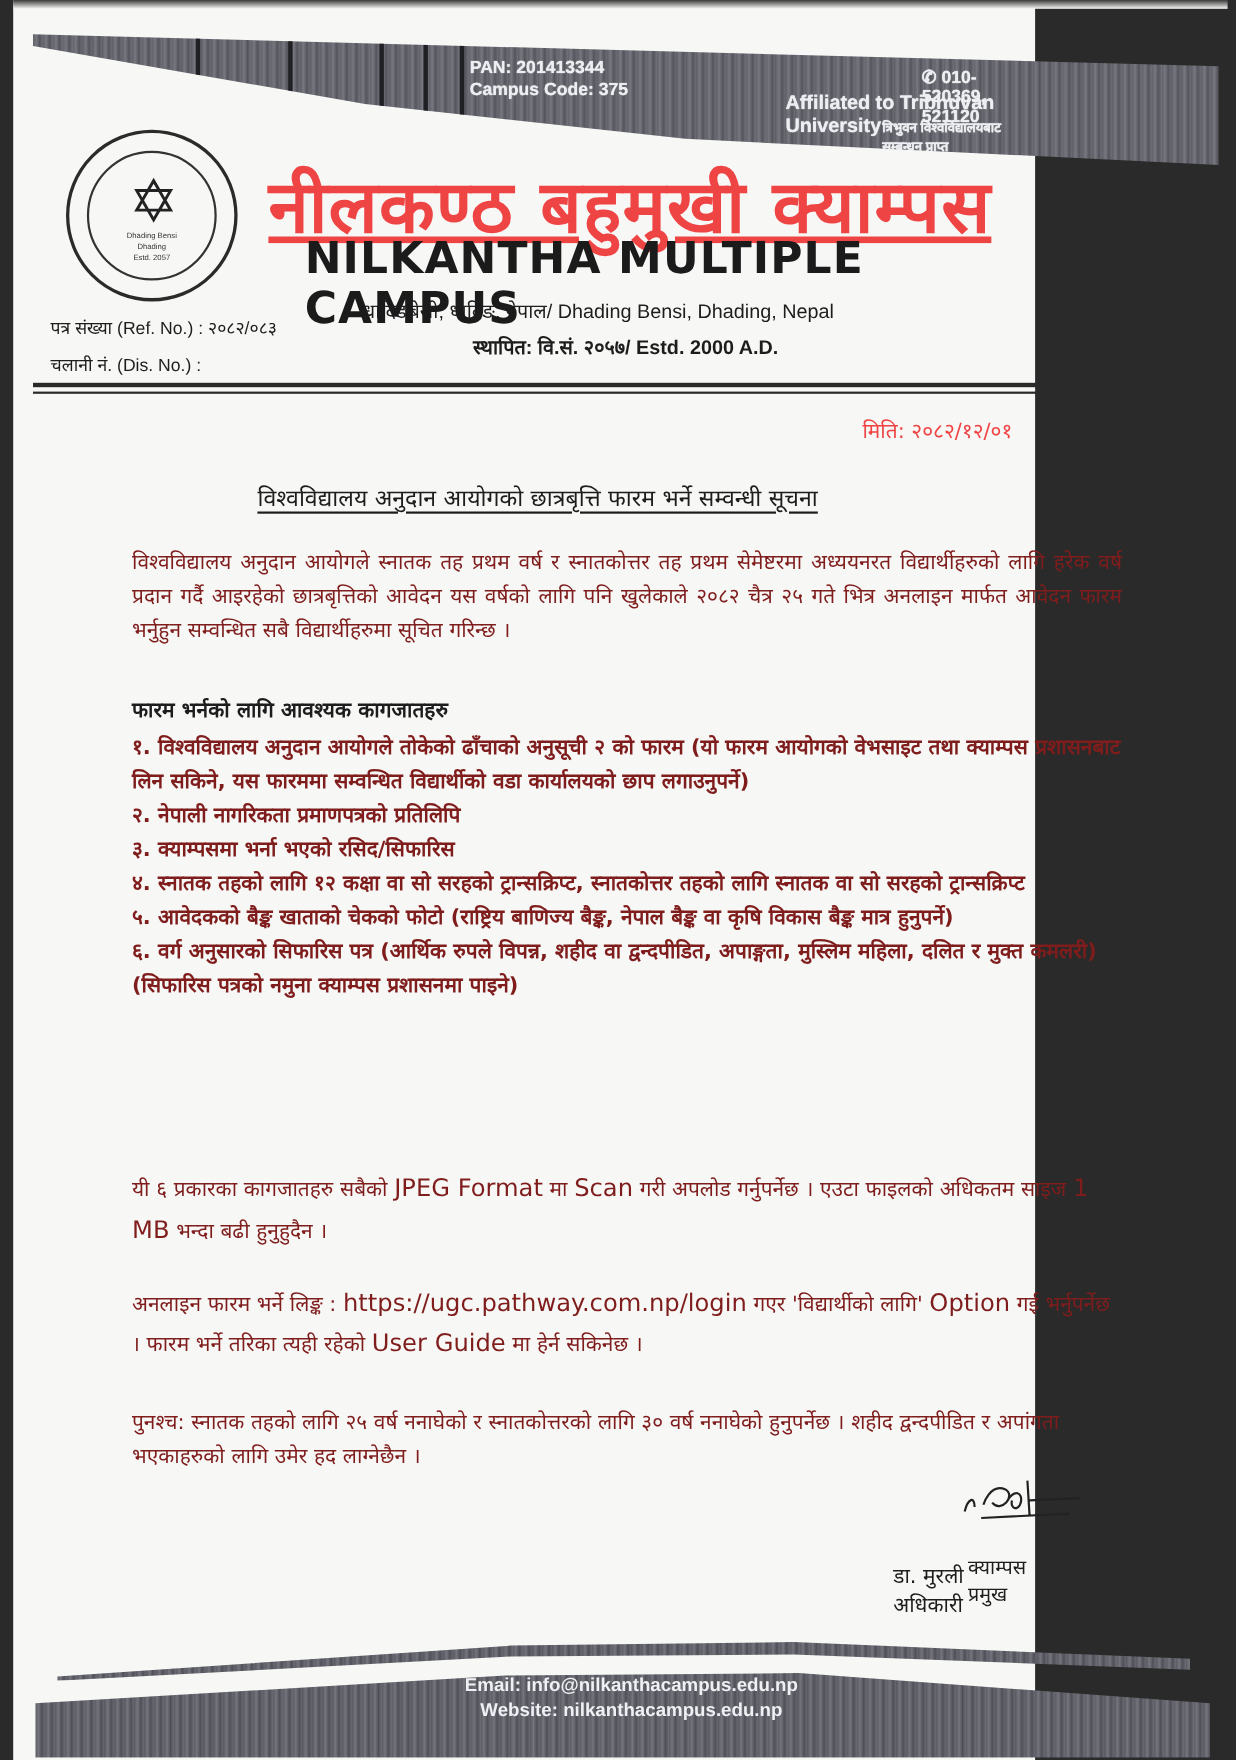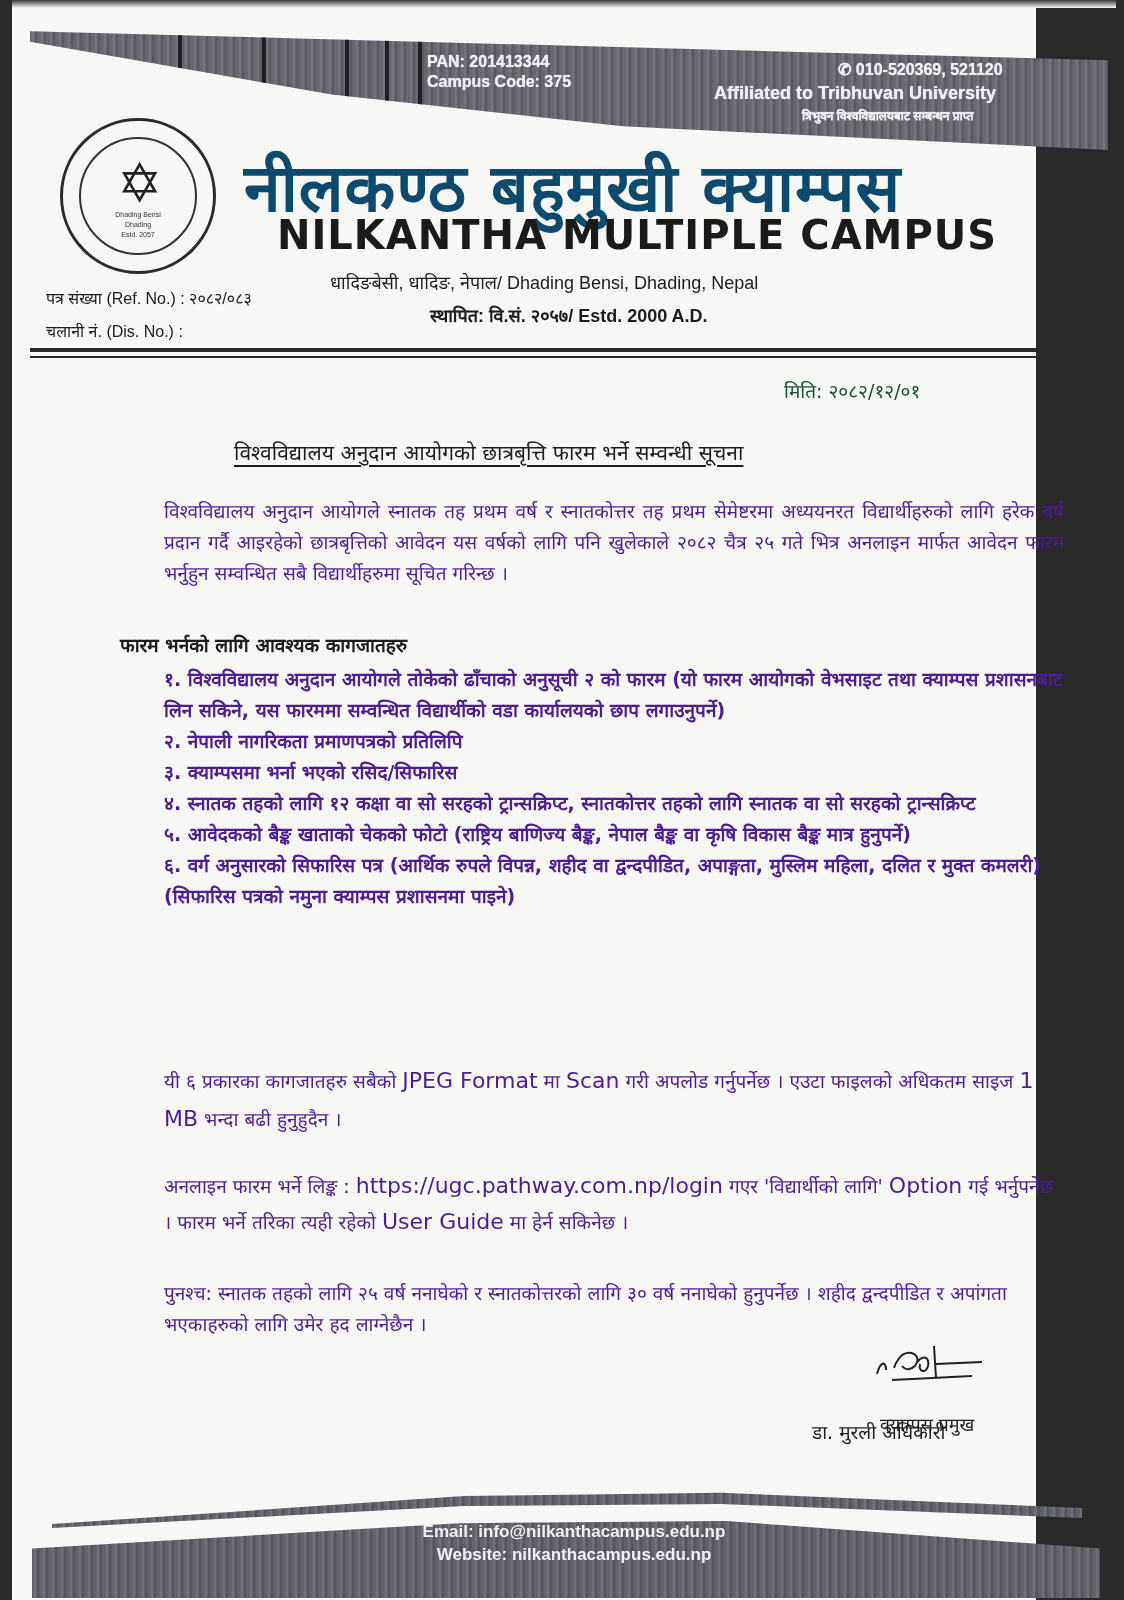--- a/index.html
+++ b/index.html
@@ -1,19 +1,19 @@
 <!DOCTYPE html>
 <html><head>
 <meta charset="utf-8">
 <style>
   * { box-sizing: border-box; margin: 0; padding: 0; }
   html, body { width: 1124px; height: 1600px; background: #2a2a2a; overflow: hidden; }
   body { font-family: "DejaVu Sans", sans-serif; color: #1d1d1d; }
   .page {
-    position: absolute; left: 12px; top: 0; width: 1024px; height: 1600px;
+    position: absolute; left: 12px; top: 0; width: 929px; height: 1600px;
     background: #f7f7f5;
   }
   .topshadow { position:absolute; left:0; top:0; width:1104px; height:8px; background:linear-gradient(#3a3a3a,#f7f7f5); }
 
   
   .band-top {
     position:absolute; left:18px; top:18px; width:1078px; height:132px;
     background: repeating-linear-gradient(90deg,#5f6068 0px,#76777f 3px,#55565d 6px,#6e6f77 9px);
     clip-path: polygon(0 10%, 100% 32%, 100% 100%, 55% 82%, 28% 58%, 0 18%);
   }
@@ -23,32 +23,32 @@
   .phone { left:826px; top:60px; font-size:16px; }
   .affil { left:702px; top:83px; font-size:18px; }
   .affil-np { left:790px; top:107px; font-size:12px; }
 
   
   .logo { position:absolute; left:48px; top:118px; width:156px; height:156px; border:3px solid #2b2b2b; border-radius:50%; background:#f7f7f5; }
   .logo-inner { position:absolute; left:16px; top:16px; width:118px; height:118px; border:2px solid #333; border-radius:50%; }
   .logo-star { position:absolute; left:36px; top:18px; font-size:54px; line-height:54px; color:#222; }
   .logo-txt { position:absolute; left:0; width:100%; text-align:center; font-size:7px; color:#333; font-family:"Liberation Sans",sans-serif; }
 
-  .title-np { position:absolute; left:232px; top:140px; font-size:66px; font-weight:bold; color:#0c4a6e; letter-spacing:1px; font-family:"DejaVu Sans",sans-serif; }
+  .title-np { position:absolute; left:232px; top:140px; font-size:66px; font-weight:bold; color:#ef4444; letter-spacing:1px; font-family:"DejaVu Sans",sans-serif;text-decoration:underline; }
   .title-en { position:absolute; left:265px; top:212px; font-size:40px; font-weight:bold; color:#1b1b1b; font-family:"DejaVu Sans",sans-serif; letter-spacing:1px; }
   .addr { position:absolute; left:318px; top:270px; font-size:18px; font-family:Liberation Sans, sans-serif; }
   .estd { position:absolute; left:418px; top:303px; font-size:18px; font-weight:bold; font-family:"Liberation Sans",sans-serif; }
   .ref { position:absolute; left:34px; top:287px; font-size:16px; font-family:"Liberation Sans",sans-serif; }
   .dis { position:absolute; left:34px; top:320px; font-size:16px; font-family:"Liberation Sans",sans-serif; }
   .rule { position:absolute; left:18px; width:1064px; background:#2a2a2a; }
 
-  .date { position:absolute; left:772px; top:378px; font-size:19px; color:#14532d; }
+  .date { position:absolute; left:772px; top:378px; font-size:19px; color:#ef4444; }
   .subject { position:absolute; left:222px; top:438px; font-size:21px; text-decoration:underline; text-underline-offset:5px; }
 
-  .body { position:absolute; left:108px; width:900px; font-size:19px; line-height:31px; color:#4c1d95;margin-left:44px; }
+  .body { position:absolute; left:108px; width:900px; font-size:19px; line-height:31px; color:#7f1d1d; }
   .p1 { top:496px; text-align:justify; }
   .req-h { position:absolute; left:108px; top:632px; font-size:19px; font-weight:bold; text-underline-offset:4px; }
   .list { top:664px; }
   .list div { margin:0;font-weight:bold; }
   .p2 { top:1062px; line-height:38px; }
   .p3 { top:1168px; line-height:36px; }
   .p4 { top:1278px; }
   .latin { font-family:"DejaVu Sans", sans-serif; font-size:22px; }
 
   .sig { position:absolute; left:860px; top:1342px; width:120px; height:40px; }

